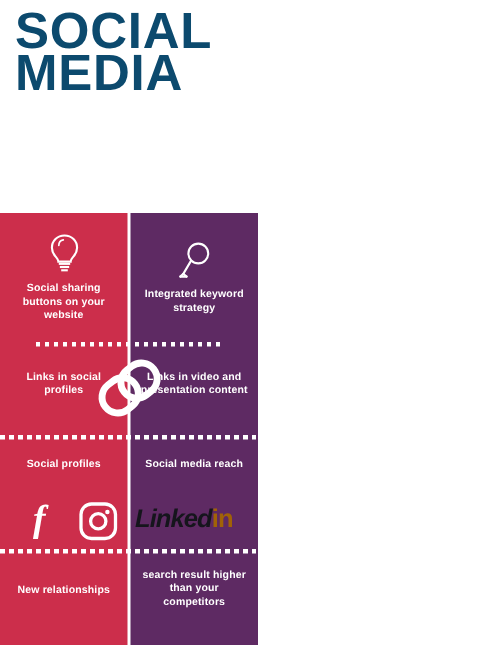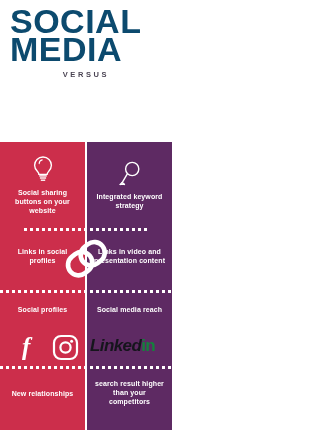--- a/index.html
+++ b/index.html
@@ -210,31 +210,30 @@
     left: 90px;
     top: 5px;
     font-family: "Liberation Sans", sans-serif;
     font-weight: bold;
     font-size: 17px;
     letter-spacing: -0.6px;
     line-height: 22px;
     white-space: nowrap;
   }
   .li-linked { color: #15151c; font-style: italic; }
-  .li-in { color: #15803d; }
+  .li-in { color: #a16207; }
 </style>
 </head>
 <body>
 
 <div class="poster">
 
   <div class="header">
     <div class="title-main">SOCIAL</div>
     <div class="title-main title-line2">MEDIA</div>
-    <div class="versus">VERSUS</div>
 
   </div>
 
   <div class="panels">
 
     <div class="col col-left">
 
       <div class="cell" style="top:6px; height:72px;">
         <span class="icon-bulb">
           <svg viewBox="0 0 26 30" width="26" height="30">

